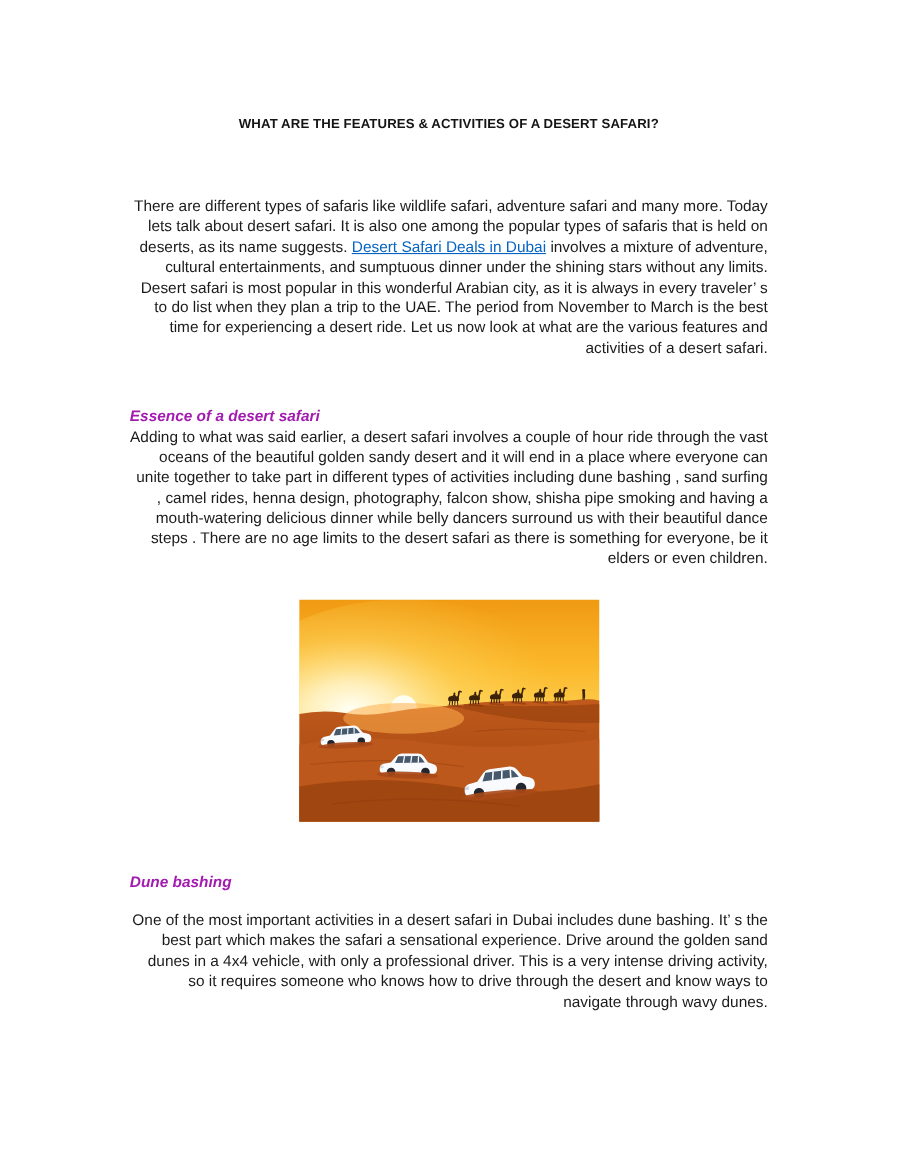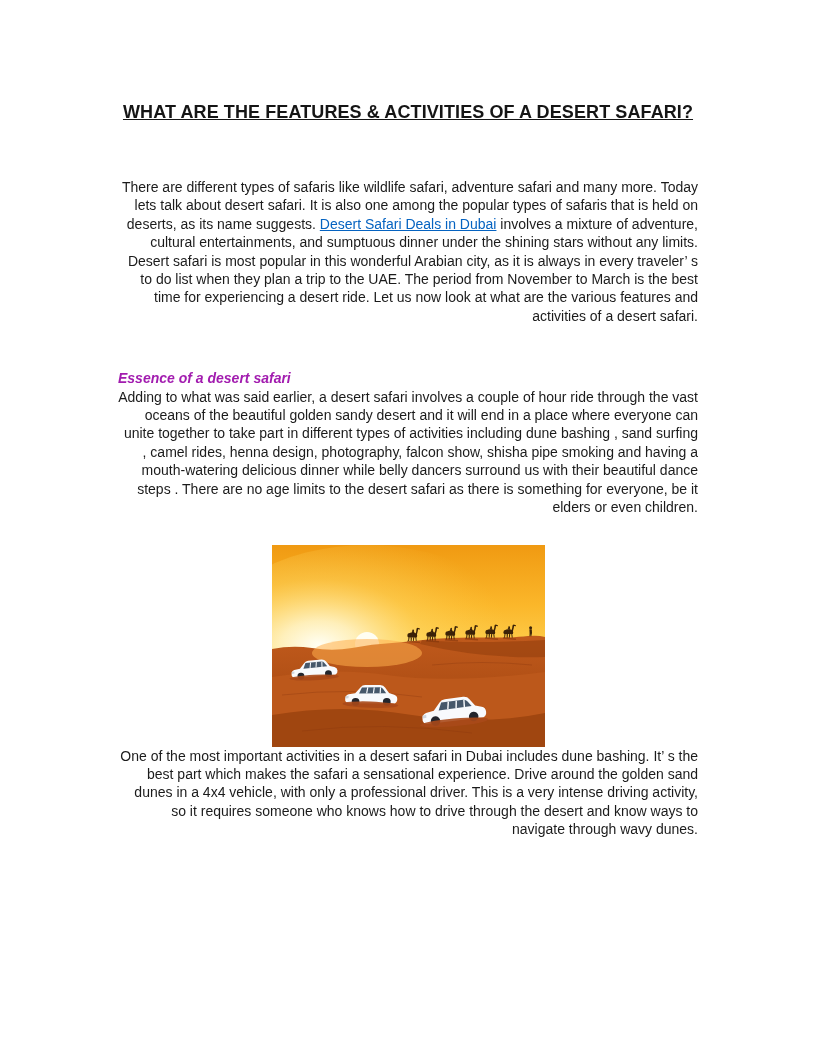--- a/index.html
+++ b/index.html
@@ -10,25 +10,24 @@
     margin: 0 auto;
     background: #ffffff;
     overflow: hidden;
     box-sizing: border-box;
     padding: 0 118px;
     font-family: "Liberation Sans", "DejaVu Sans", sans-serif;
     color: #1b1b1b;
   }
   .doc-title {
     margin: 101px 0 0 0;
-    font-size: 18px;
+    font-size: 12px;
     line-height: 22px;
     font-weight: bold;
     text-align: center;
-    text-decoration: underline;
     letter-spacing: 0.1px;
     color: #151515;
   }
   .body-text {
     margin: 0;
     font-size: 14px;
     line-height: 18.4px;
     text-align: right;
     color: #1b1b1b;
   }
@@ -136,16 +135,17 @@
       </g>
 
       <g>
         <use href="#suv" transform="translate(17,112) scale(1.15) rotate(-3)"></use>
         <use href="#suv" transform="translate(72,134) scale(1.3) rotate(2)"></use>
         <use href="#suv" transform="translate(146,150) scale(1.6) rotate(-5)"></use>
       </g>
     </svg>
   </figure>
 
+  <h2 class="section-heading heading-dune">Dune bashing</h2>
 
   <p class="body-text">One of the most important activities in a desert safari in Dubai includes dune bashing. It’ s the best part which makes the safari a sensational experience. Drive around the golden sand dunes in a 4x4 vehicle, with only a professional driver. This is a very intense driving activity, so it requires someone who knows how to drive through the desert and know ways to navigate through wavy dunes.</p>
 
 </div>
 
 </body></html>

